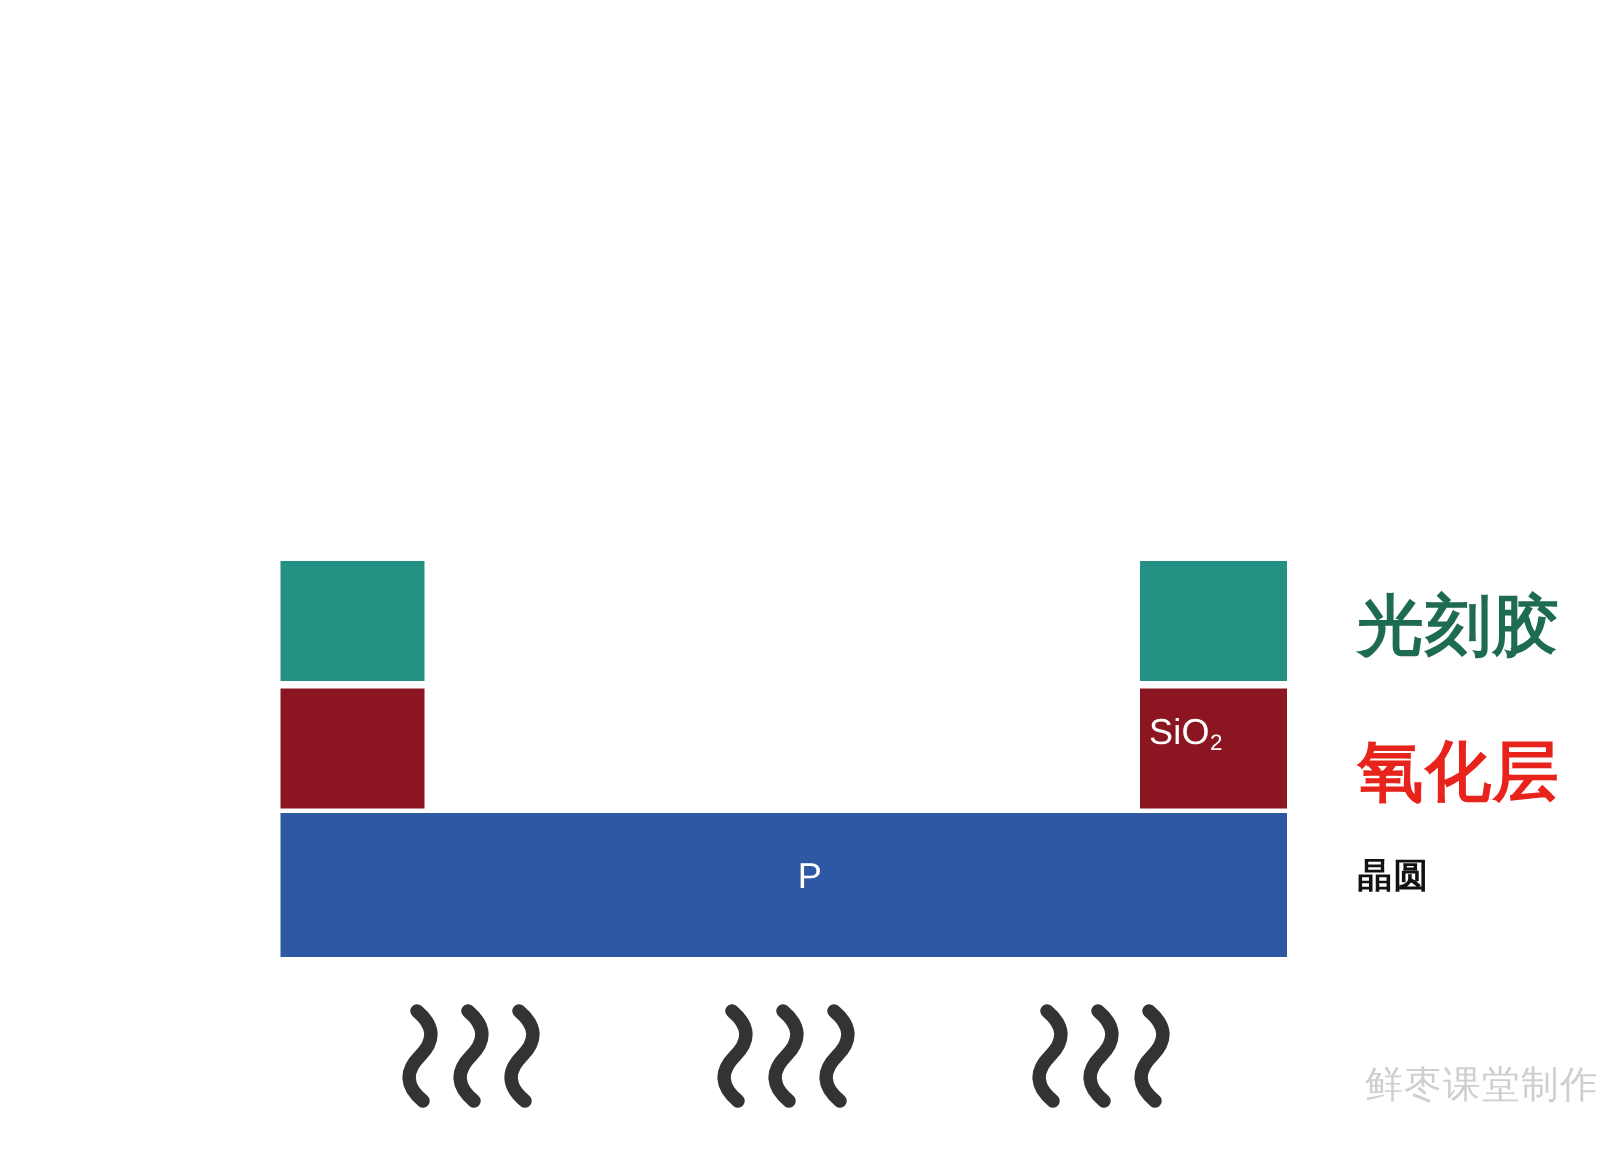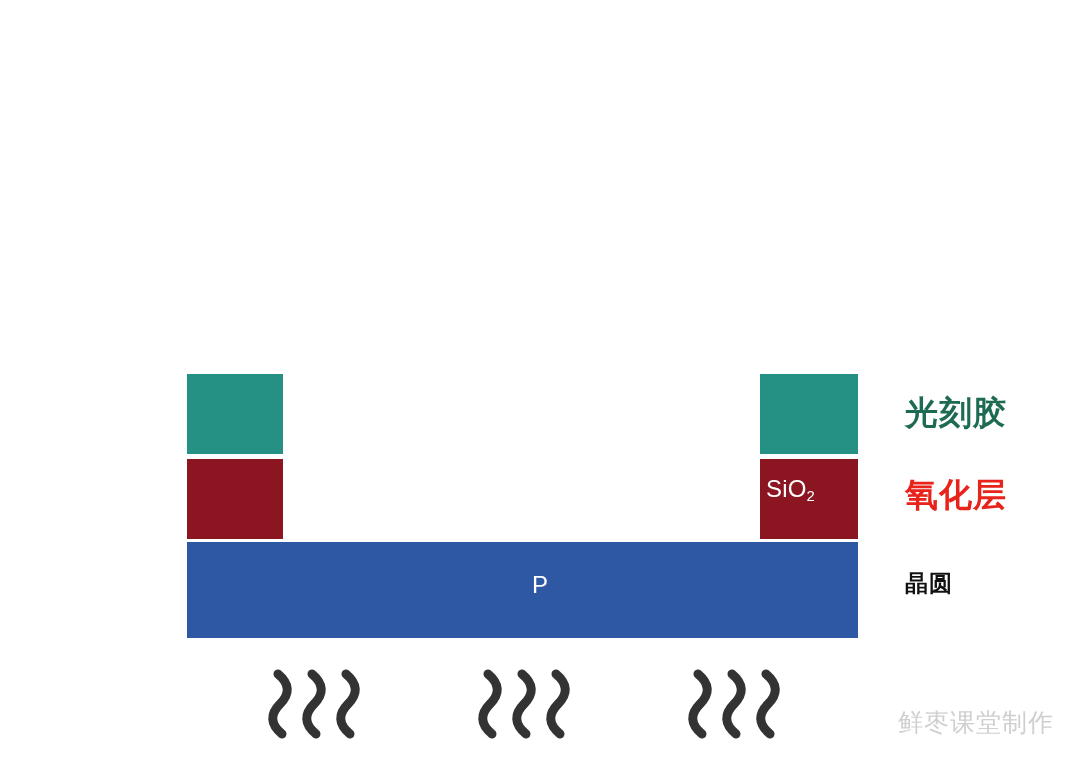--- a/index.html
+++ b/index.html
@@ -62,28 +62,28 @@
     top: 0.28em;
   }
 
   #sio2-label  { left: 766px; top: 477px; }
   #wafer-label { left: 0; right: 0; top: 573px; text-align: center; }
 
   
   .legend-label {
     position: absolute;
     left: 905px;
-    font-size: 33px;
+    font-size: 44px;
     font-weight: 700;
     line-height: 1;
     white-space: nowrap;
     letter-spacing: 1px;
   }
   #legend-resist { top: 396px; color: #1D6B52; }
-  #legend-oxide  { top: 478px; color: #E8231B; text-align: right; }
+  #legend-oxide  { top: 493px; color: #E8231B; text-align: right; }
   #legend-wafer  { top: 572px; color: #111111; font-size: 23px; }
 
   
   #step-label {
     position: absolute;
     left: 56px;
     top: 670px;
     font-size: 46px;
     font-weight: 700;
     color: #FF0000;
@@ -101,21 +101,21 @@
   }
   .heat-group svg { display: block; }
 
   #heat-1 { left: 264px; }
   #heat-2 { left: 474px; }
   #heat-3 { left: 684px; }
 
   
   #watermark {
     position: absolute;
-    right: 26px;
+    right: 14px;
     top: 706px;
     font-size: 25px;
     color: #CFCFCF;
     letter-spacing: 1px;
     white-space: nowrap;
   }
 </style>
 </head>
 <body>
 

